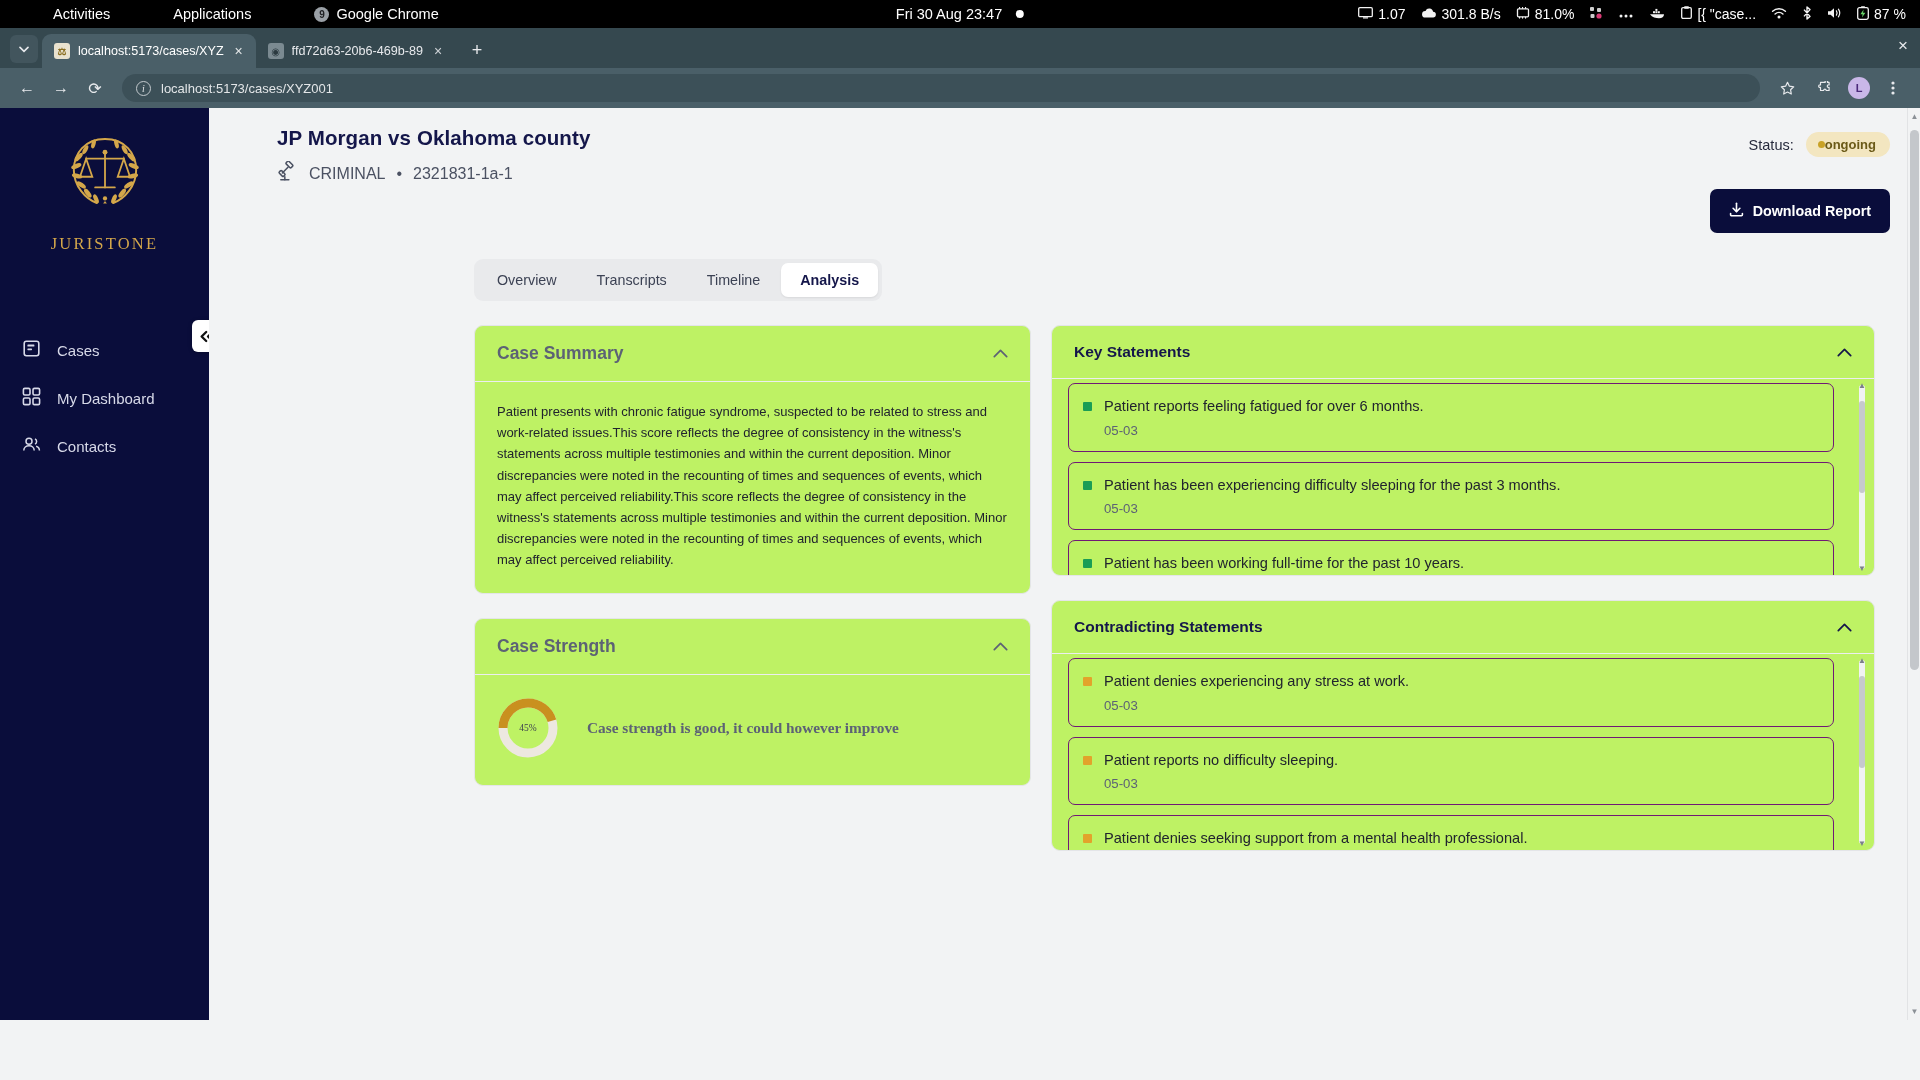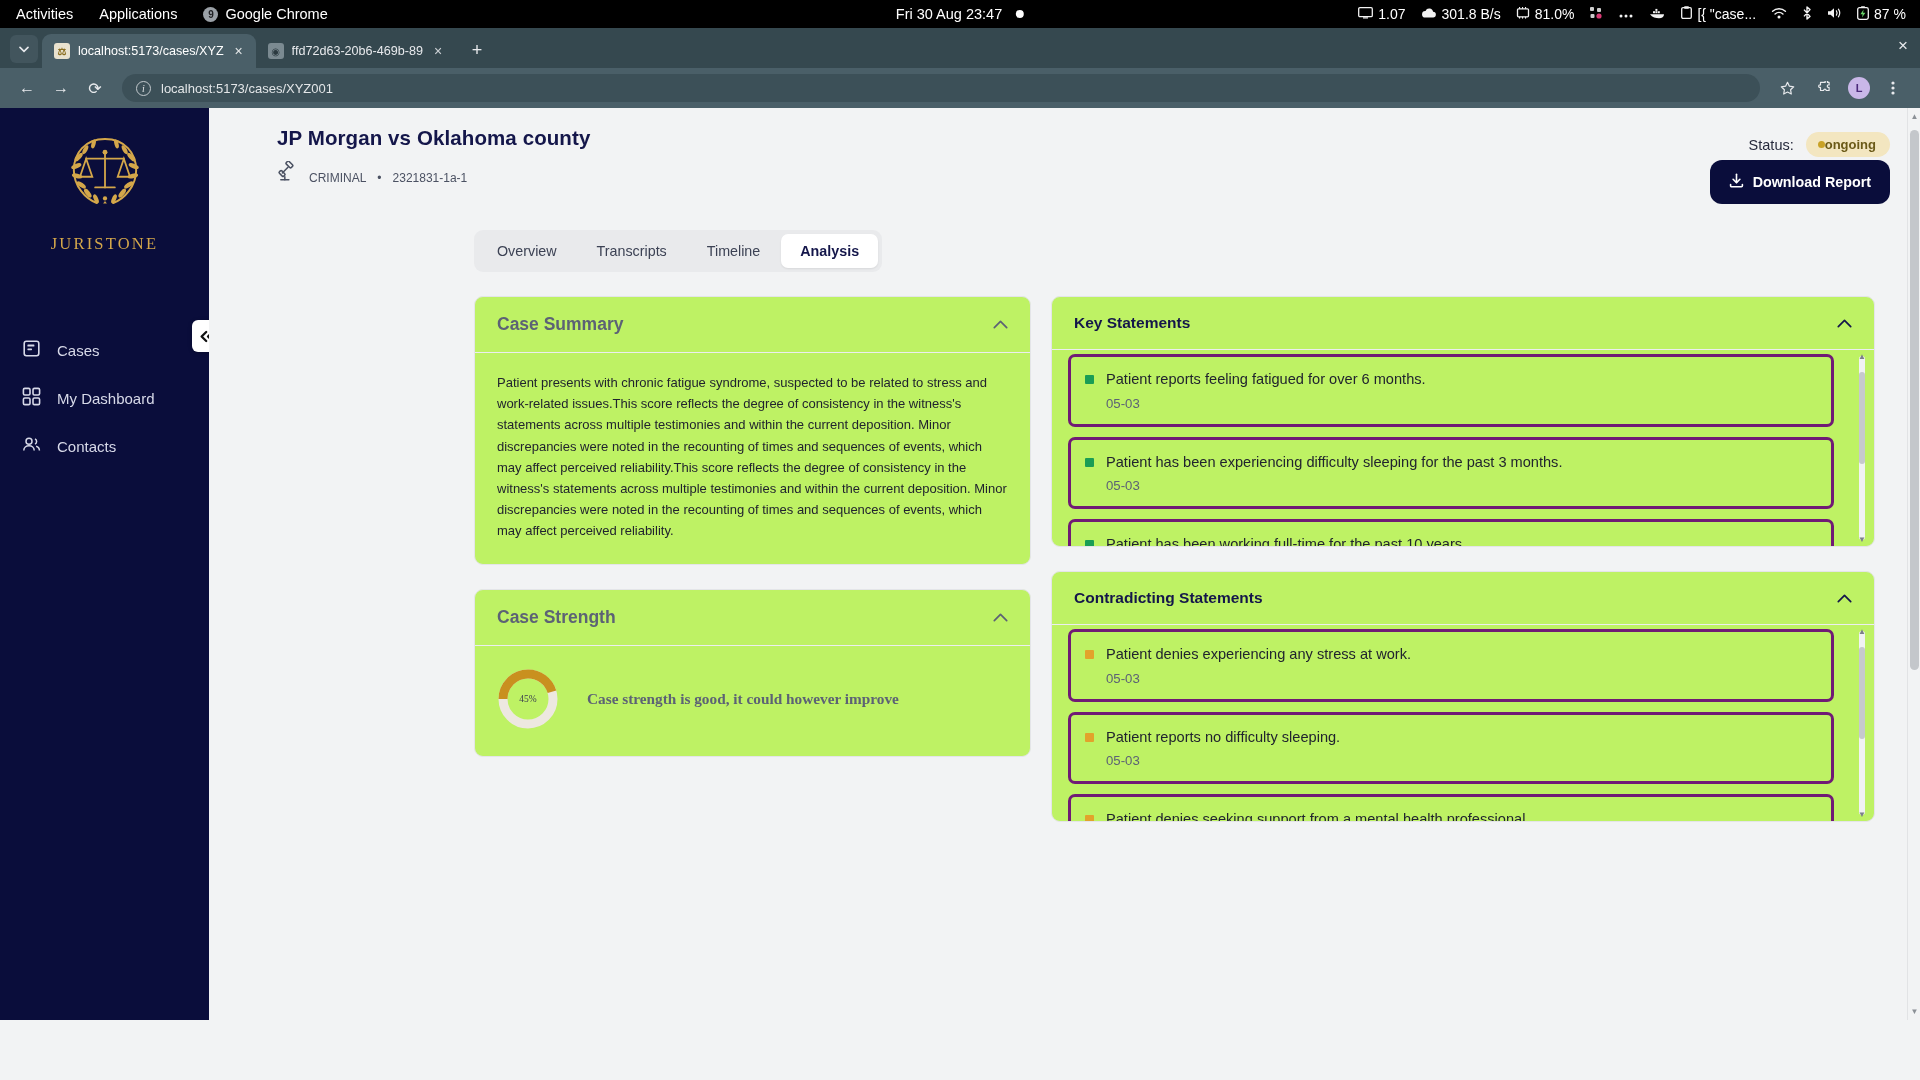--- a/index.html
+++ b/index.html
@@ -10,21 +10,21 @@
     -webkit-font-smoothing: antialiased;
   }
 
   
   #gnome-bar {
     height: 28px; background: #000; color: #fff;
     display: flex; align-items: center; font-size: 14.5px;
     position: relative;
   }
   #gnome-left { display: flex; align-items: center; gap: 26px; padding-left: 16px; }
-  .gnome-item { display: flex; align-items: center; gap: 7px; cursor: default; }
+  .gnome-item { display: flex; align-items: center; gap: 7px; cursor: default; margin-left: 37px; }
   .chrome-dot {
     width: 15px; height: 15px; border-radius: 50%;
     background: #9aa0a6; color: #202124; font-size: 10px; font-weight: bold;
     display: flex; align-items: center; justify-content: center;
   }
   #gnome-center {
     position: absolute; left: 50%; transform: translateX(-50%);
     display: flex; align-items: center; gap: 14px; font-size: 14.5px;
   }
   .rec-dot { width: 8px; height: 8px; border-radius: 50%; background: #fff; }
@@ -123,37 +123,37 @@
   }
   #scroll-inner { padding: 0 0 0 0; }
 
   
   #case-head { padding: 18px 30px 0 68px; display: flex; }
   #case-head-left { flex: 1; }
   #case-title {
     font-size: 20.5px; font-weight: bold; color: #14164a; letter-spacing: .1px;
   }
   #case-meta {
-    display: flex; align-items: flex-end; gap: 11px;
-    margin-top: 11px; color: #4b5162; font-size: 12px;
+    display: flex; align-items: center; gap: 11px;
+    margin-top: 11px; color: #4b5162; font-size: 16px;
   }
   #case-head-right { text-align: right; padding-top: 6px; }
   #status-row {
     display: flex; align-items: center; justify-content: flex-end; gap: 12px;
   }
   #status-label { font-size: 14.5px; color: #262a3c; }
   #status-badge {
     background: #f3e6c0; color: #6b5a18; font-size: 13px; font-weight: bold;
     border-radius: 13px; padding: 5px 14px 5px 12px;
     display: flex; align-items: center; 
   }
   #status-badge .bdot { width: 7px; height: 7px; border-radius: 50%; background: #c9a227; }
   #download-btn {
-    margin-top: 3px; background: #0a0d3b; color: #fff; border: none;
-    border-radius: 12px; padding: 13px 19px; font-size: 14.3px; font-weight: bold;
+    margin-top: 32px; background: #0a0d3b; color: #fff; border: none;
+    border-radius: 7px; padding: 13px 19px; font-size: 14.3px; font-weight: bold;
     display: inline-flex; align-items: center; gap: 9px;
     font-family: "Liberation Sans", sans-serif;
   }
 
   
   #tabs {
     margin: 26px 0 0 265px; background: #e9eaec; border-radius: 9px;
     display: inline-flex; padding: 4px; gap: 2px;
   }
   .vtab {
@@ -185,21 +185,21 @@
   #gauge { position: relative; width: 62px; height: 62px; flex: 0 0 62px; }
   #gauge svg { transform: rotate(-90deg); }
   #gauge-val {
     position: absolute; inset: 0; display: flex; align-items: center;
     justify-content: center; font-size: 9.5px; color: #3d4150;
   }
   #strength-text { font-size: 15.3px; color: #5c6275; font-weight: bold; }
 
   .stmt-list { position: relative; max-height: 196px; overflow: hidden; padding: 4px 0; }
   .stmt {
-    border: 3px solid #701a75; border-radius: 7px; margin: 0 40px 10px 16px;
+    border: 1px solid #701a75; border-radius: 7px; margin: 0 40px 10px 16px;
     padding: 13px 16px 13px 14px; display: flex; gap: 12px;
   }
   .sq { width: 9px; height: 9px; flex: 0 0 9px; margin-top: 5px; border-radius: 1px; }
   .sq.green { background: #1a9d55; }
   .sq.amber { background: #e2a32b; }
   .stmt-txt { font-size: 14.6px; color: #21242e; line-height: 1.35; }
   .stmt-date { font-size: 13.2px; color: #5c6275; margin-top: 6px; }
   .track {
     position: absolute; right: 9px; top: 6px; bottom: 6px; width: 6px;
     background: #f1f2f3; border-radius: 3px;

